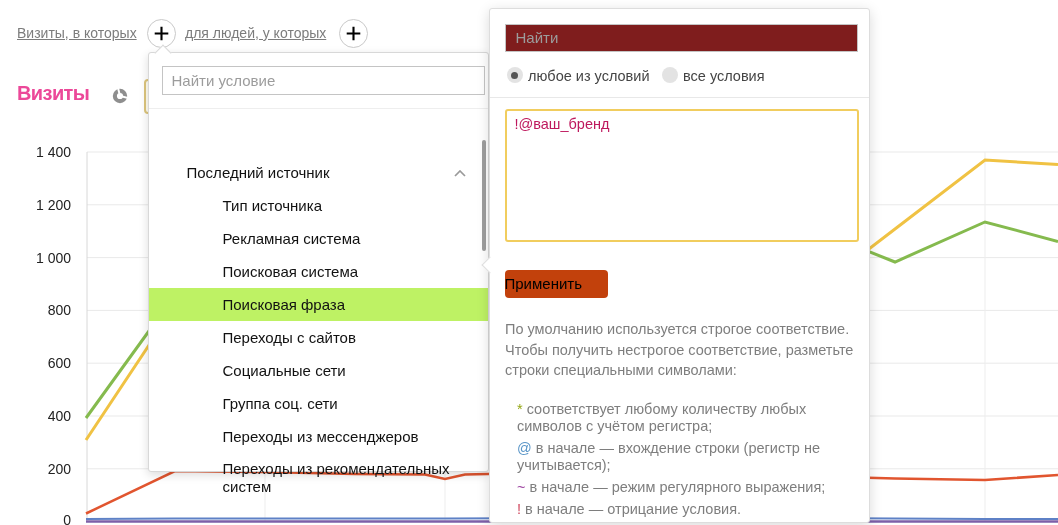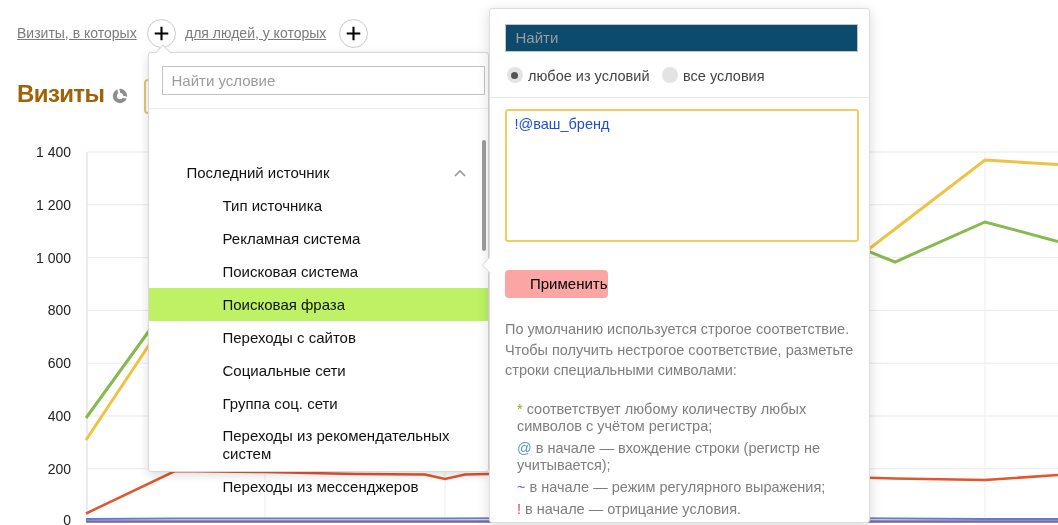--- a/index.html
+++ b/index.html
@@ -7,21 +7,21 @@
     font-family:"Liberation Sans", sans-serif; }
   .page { position:relative; width:1058px; height:525px; overflow:hidden; }
   .abs { position:absolute; }
 
   
   .crumb { font-size:14px; color:#7c7c7c; line-height:29px; height:29px; top:19px;text-decoration:underline; }
   .pluscirc { width:29px; height:29px; border:1px solid #c9c9c9; border-radius:50%;
     top:19px; background:#fff; }
 
   
-  .h1 { left:17px; top:82px; font-size:24px; letter-spacing:-0.6px; font-weight:bold; color:#a16207; line-height:23px; }
+  .h1 { left:17px; top:82px; font-size:20px; letter-spacing:-0.6px; font-weight:bold; color:#ec4899; line-height:23px; }
 
   
   .chip { left:144px; top:78.5px; width:30px; height:35px; border:2px solid #dcc57c;
     border-radius:4px; background:#fffdf2; }
 
   
   .dd { left:147.5px; top:52px; width:341.5px; height:420px; background:#fff;
     border:1px solid #d8d8d8; border-radius:3px; box-shadow:0 3px 10px rgba(0,0,0,0.14); }
   .dd .uparrow { position:absolute; left:8px; top:-6.2px; width:12px; height:12px;
     background:#fff; transform:rotate(45deg);
@@ -40,35 +40,35 @@
   .sbar { position:absolute; right:2px; top:87px; width:4.5px; height:111px;
     background:#9e9e9e; border-radius:2.5px; }
 
   
   .rp { left:489px; top:8px; width:381px; height:515px; background:#fff;
     border:1px solid #ddd; border-radius:3px; box-shadow:0 3px 13px rgba(0,0,0,0.15); }
   .rp .leftarrow { position:absolute; left:-6.2px; top:249.5px; width:12px; height:12px;
     background:#fff; transform:rotate(45deg);
     border-left:1px solid #ddd; border-bottom:1px solid #ddd; }
   .rp .search2 { position:absolute; left:14.5px; top:14.5px; width:353px; height:28px;
-    border:1px solid #c4c4c4; background:#0c4a6e; font-size:15px; color:#9c9c9c;
+    border:1px solid #c4c4c4; background:#7f1d1d; font-size:15px; color:#9c9c9c;
     line-height:26px; padding-left:10px; }
   .radiorow { position:absolute; left:16.5px; top:58px; height:16px; }
   .radio { position:absolute; width:16px; height:16px; border-radius:50%; background:#e3e3e3; }
   .radio .dot { position:absolute; left:4.5px; top:4.5px; width:7px; height:7px;
     border-radius:50%; background:#555; }
   .radlab { position:absolute; font-size:14.5px; color:#444; line-height:16px; top:0.5px;
     white-space:nowrap; }
   .rpline { position:absolute; left:0; top:87.5px; width:100%; height:1px; background:#e8e8e8; }
   .ta { position:absolute; left:14.5px; top:100px; width:354px; height:133px;
     border:2px solid #f1cd5e; border-radius:3px; background:#fff;
-    font-size:14.5px; color:#1d4ed8; padding:5px 0 0 8px; }
+    font-size:14.5px; color:#be185d; padding:5px 0 0 8px; }
   .btn { position:absolute; left:14.5px; top:261px; width:103px; height:28px;
-    background:#fca5a5; border-radius:4px; font-size:15px; color:#000;
-    text-align:right; line-height:28px; }
+    background:#c2410c; border-radius:4px; font-size:15px; color:#000;
+    text-align:left; line-height:28px; }
   .help { position:absolute; left:15px; top:310px; width:372px;
     font-size:14.5px; line-height:20.5px; color:#7e7e7e; }
   .hlist { position:absolute; left:27px; top:392px; width:340px;
     font-size:14.5px; line-height:17px; color:#7e7e7e; }
   .hlist .it { margin-bottom:5px; }
   .s1 { color:#94a713; } .s2 { color:#5a96c8; } .s3 { color:#a14da5; } .s4 { color:#d14b61; }
 </style>
 </head>
 <body>
 <div class="page">
@@ -147,22 +147,22 @@
             <path d="M1,6 L6,1 L11,6" fill="none" stroke="#9a9a9a" stroke-width="1.7"></path>
           </svg>
       </div>
       <div class="row">Тип источника</div>
       <div class="row">Рекламная система</div>
       <div class="row">Поисковая система</div>
       <div class="row sel">Поисковая фраза</div>
       <div class="row">Переходы с сайтов</div>
       <div class="row">Социальные сети</div>
       <div class="row">Группа соц. сети</div>
+      <div class="row">Переходы из мессенджеров</div>
       <div class="row tall">Переходы из рекомендательных<br>систем</div>
-      <div class="row">Переходы из мессенджеров</div>
     </div>
     <div class="sbar"></div>
   </div>
 
   <div class="abs rp">
     <div class="leftarrow"></div>
     <div class="search2">Найти</div>
     <div class="radiorow">
       <div class="radio" style="left:0;">
           <div class="dot"></div>

